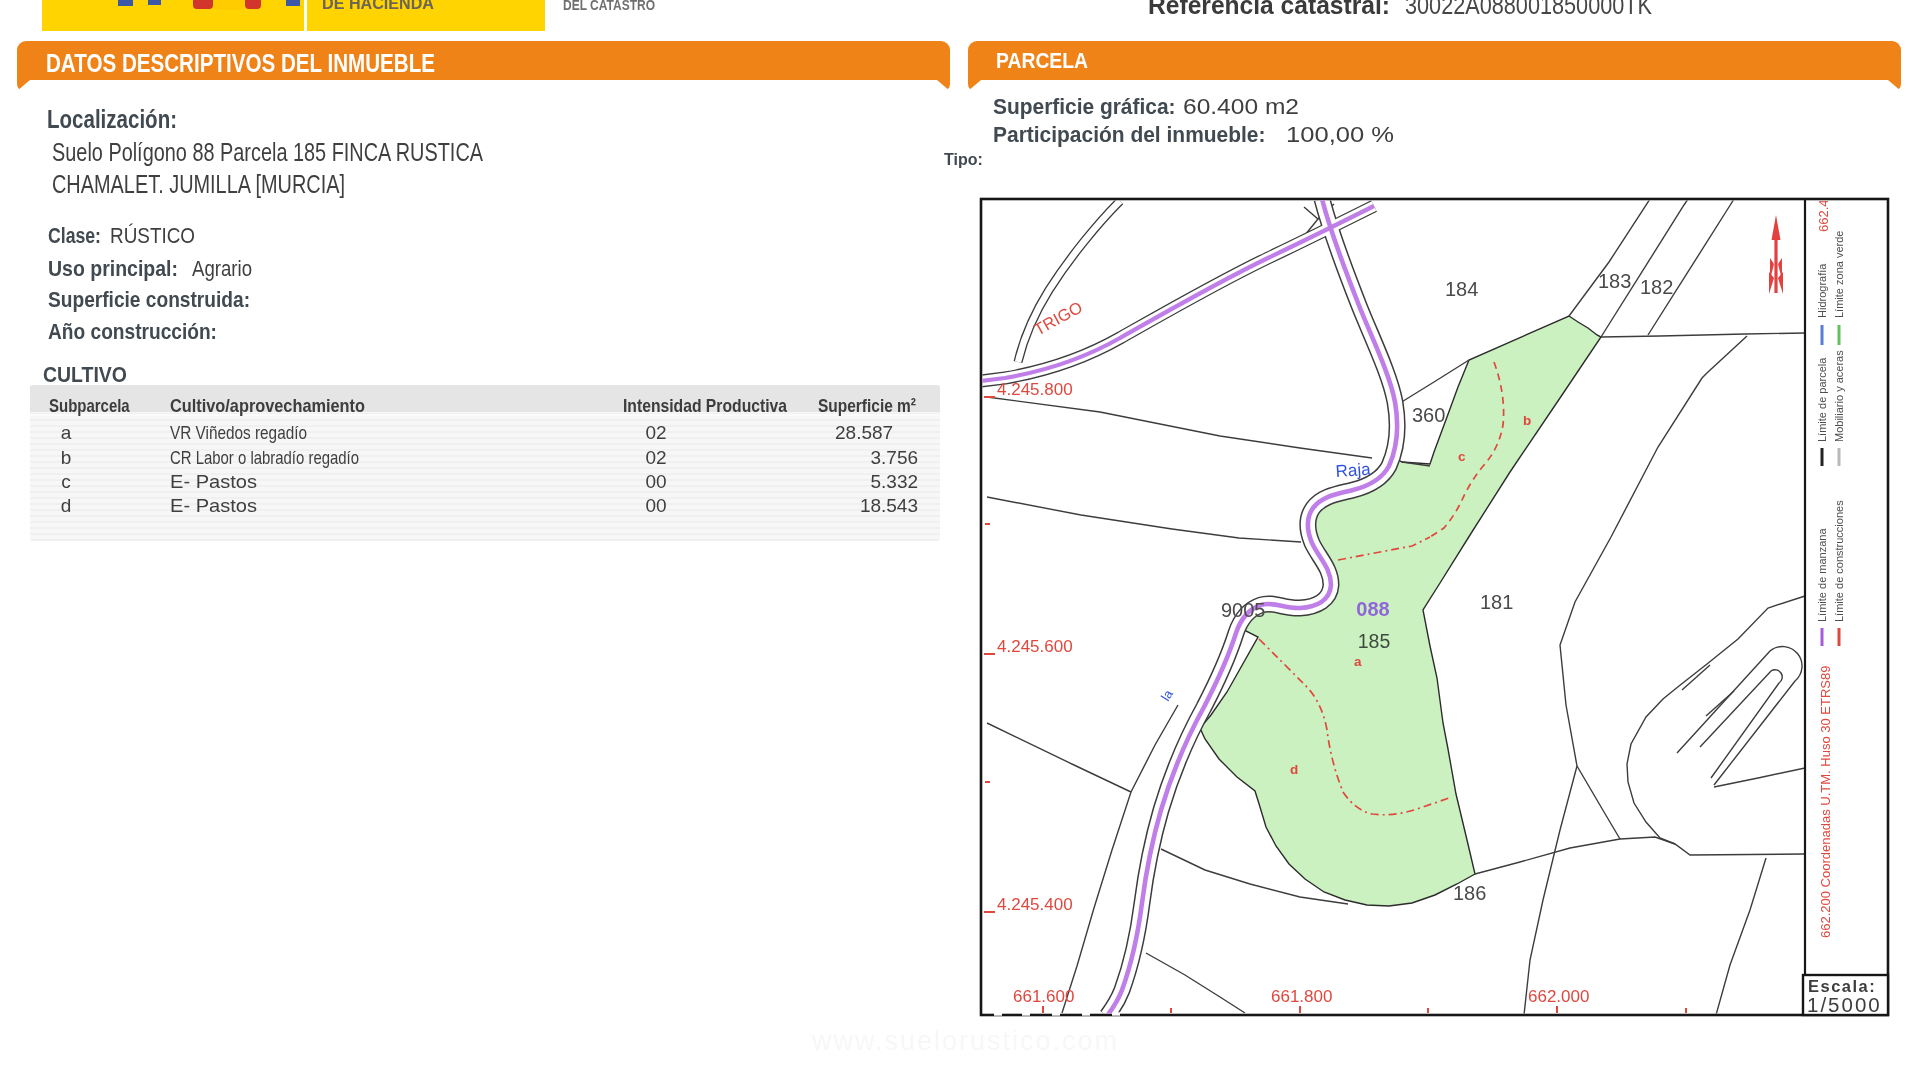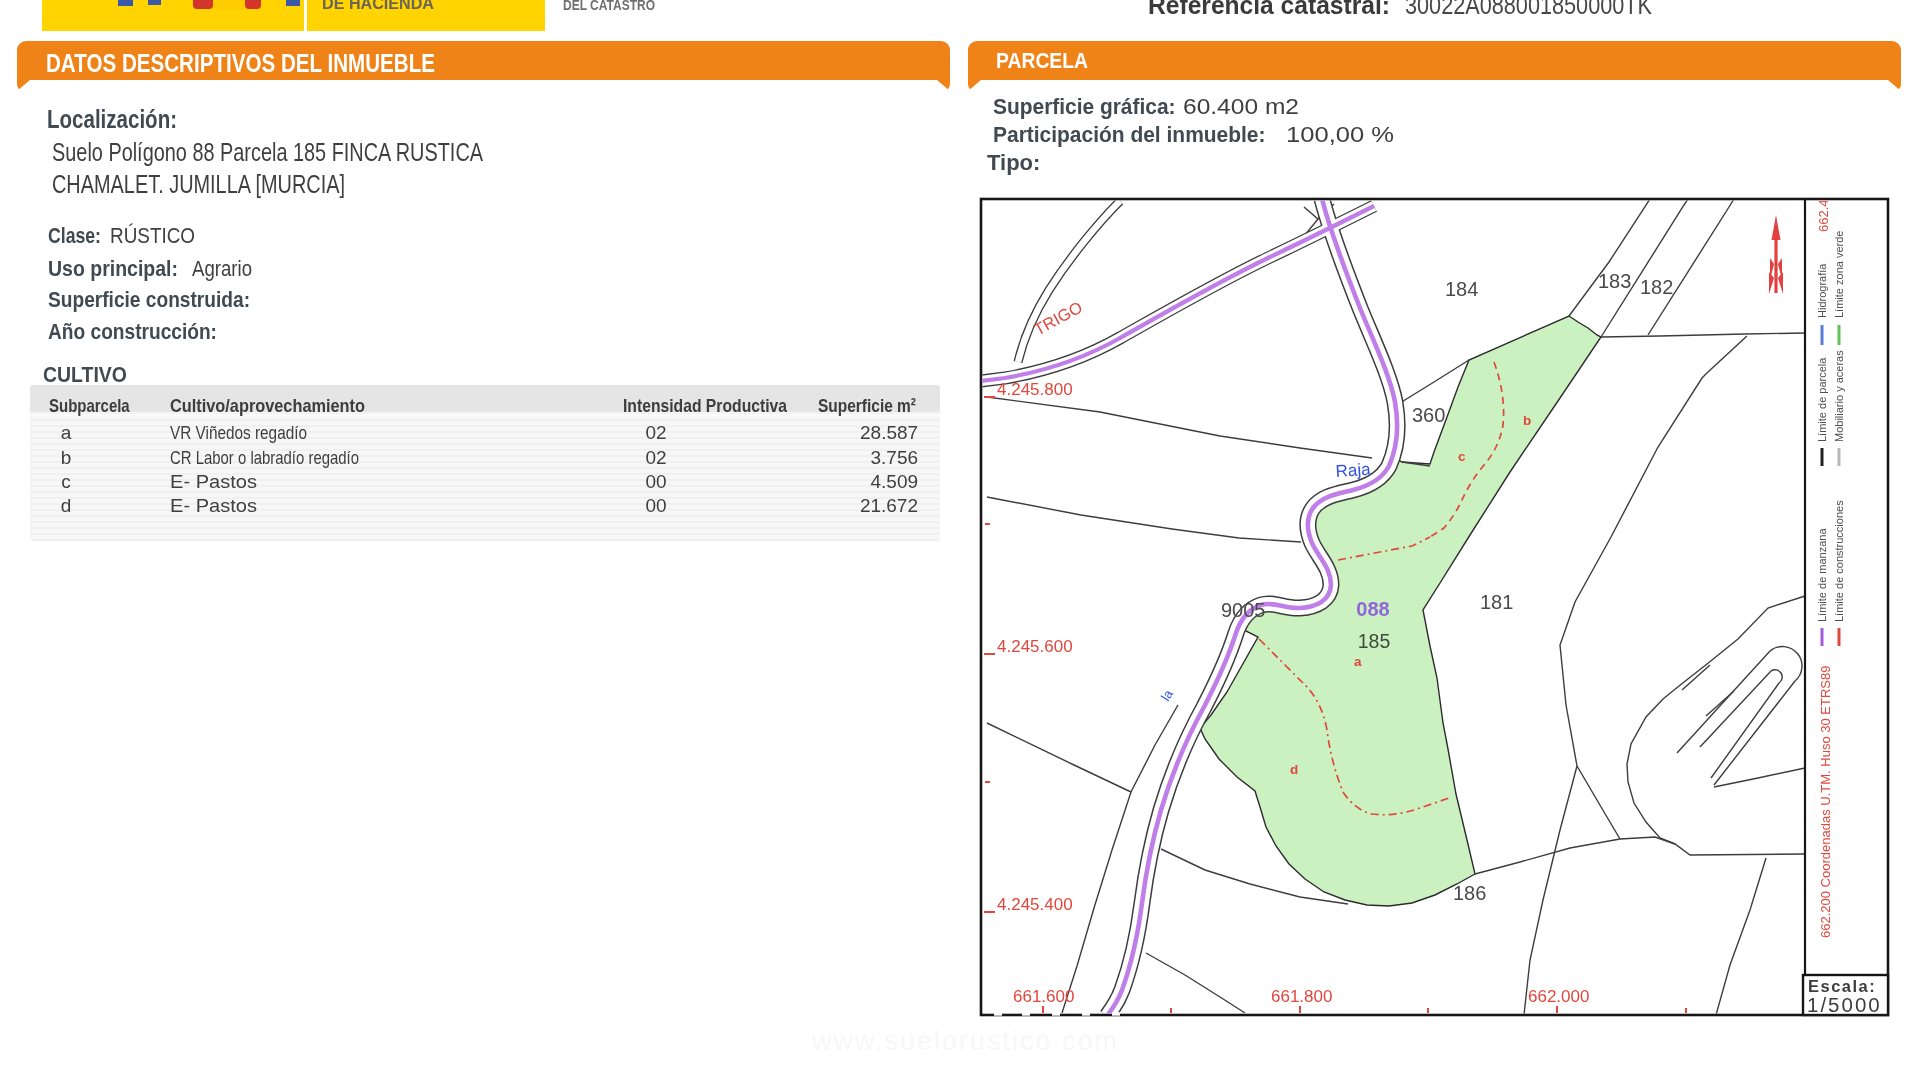--- a/index.html
+++ b/index.html
@@ -55,29 +55,29 @@
 <div style="position:absolute;line-height:1;font-size:19px;font-weight:normal;color:#3f3f3f;white-space:pre;left:61.2px;top:472.0px;">c</div>
 <div style="position:absolute;line-height:1;font-size:19px;font-weight:normal;color:#3f3f3f;white-space:pre;left:60.7px;top:496.3px;">d</div>
 <div style="position:absolute;line-height:1;font-size:19px;font-weight:normal;color:#3f3f3f;white-space:pre;left:170px;top:423.4px;transform:scaleX(0.8072);transform-origin:0 50%;">VR Viñedos regadío</div>
 <div style="position:absolute;line-height:1;font-size:19px;font-weight:normal;color:#3f3f3f;white-space:pre;left:170px;top:447.7px;transform:scaleX(0.7848);transform-origin:0 50%;">CR Labor o labradío regadío</div>
 <div style="position:absolute;line-height:1;font-size:19px;font-weight:normal;color:#3f3f3f;white-space:pre;left:170px;top:472.0px;transform:scaleX(1.0561);transform-origin:0 50%;">E- Pastos</div>
 <div style="position:absolute;line-height:1;font-size:19px;font-weight:normal;color:#3f3f3f;white-space:pre;left:170px;top:496.3px;transform:scaleX(1.0561);transform-origin:0 50%;">E- Pastos</div>
 <div style="position:absolute;line-height:1;font-size:19px;font-weight:normal;color:#3f3f3f;white-space:pre;left:645.4px;top:423.4px;">02</div>
 <div style="position:absolute;line-height:1;font-size:19px;font-weight:normal;color:#3f3f3f;white-space:pre;left:645.4px;top:447.7px;">02</div>
 <div style="position:absolute;line-height:1;font-size:19px;font-weight:normal;color:#3f3f3f;white-space:pre;left:645.4px;top:472.0px;">00</div>
 <div style="position:absolute;line-height:1;font-size:19px;font-weight:normal;color:#3f3f3f;white-space:pre;left:645.4px;top:496.3px;">00</div>
-<div style="position:absolute;line-height:1;font-size:19px;font-weight:normal;color:#3f3f3f;white-space:pre;left:860px;top:423.4px;">28.587</div>
+<div style="position:absolute;line-height:1;font-size:19px;font-weight:normal;color:#3f3f3f;white-space:pre;left:835px;top:423.4px;">28.587</div>
 <div style="position:absolute;line-height:1;font-size:19px;font-weight:normal;color:#3f3f3f;white-space:pre;left:870.5px;top:447.7px;">3.756</div>
-<div style="position:absolute;line-height:1;font-size:19px;font-weight:normal;color:#3f3f3f;white-space:pre;left:870.5px;top:472.0px;">4.509</div>
-<div style="position:absolute;line-height:1;font-size:19px;font-weight:normal;color:#3f3f3f;white-space:pre;left:859.9px;top:496.3px;">21.672</div>
+<div style="position:absolute;line-height:1;font-size:19px;font-weight:normal;color:#3f3f3f;white-space:pre;left:870.5px;top:472.0px;">5.332</div>
+<div style="position:absolute;line-height:1;font-size:19px;font-weight:normal;color:#3f3f3f;white-space:pre;left:859.9px;top:496.3px;">18.543</div>
 <div style="position:absolute;line-height:1;font-size:22px;font-weight:bold;color:#414951;white-space:pre;left:992.5px;top:95.5px;transform:scaleX(0.9508);transform-origin:0 50%;">Superficie gráfica:</div>
 <div style="position:absolute;line-height:1;font-size:22px;font-weight:normal;color:#3f3f3f;white-space:pre;left:1182.5px;top:95.5px;transform:scaleX(1.1157);transform-origin:0 50%;">60.400 m2</div>
 <div style="position:absolute;line-height:1;font-size:22px;font-weight:bold;color:#414951;white-space:pre;left:992.5px;top:124.0px;transform:scaleX(0.9525);transform-origin:0 50%;">Participación del inmueble:</div>
 <div style="position:absolute;line-height:1;font-size:22px;font-weight:normal;color:#3f3f3f;white-space:pre;left:1286px;top:124.0px;transform:scaleX(1.1617);transform-origin:0 50%;">100,00 %</div>
-<div style="position:absolute;line-height:1;font-size:22px;font-weight:bold;color:#414951;white-space:pre;left:987px;top:151.5px;">Tipo:</div>
+<div style="position:absolute;line-height:1;font-size:16px;font-weight:bold;color:#414951;white-space:pre;left:944px;top:151.5px;">Tipo:</div>
 
 <div class="abs" style="left:812px;top:1026px;font-size:27px;color:rgba(208,208,208,0.18);letter-spacing:2px;">www.suelorustico.com</div>
 <svg class="abs" style="left:0;top:0;" width="1920" height="1080" viewBox="0 0 1920 1080" font-family="Liberation Sans, sans-serif">
 <defs>
 <path id="river" d="M1322,199 C1330,230 1345,270 1360,308 C1372,338 1390,375 1395,402 C1399,425 1398,446 1389,466 C1382,479 1369,486 1353,490 C1337,494 1322,496 1313,508 C1306,518 1307,531 1312,543 C1319,558 1331,568 1331,585 C1330,600 1317,607 1300,608 C1285,609 1273,601 1261,605 C1249,609 1241,618 1236,633 C1230,652 1219,678 1204,707 C1188,736 1172,773 1161,810 C1152,841 1146,872 1142,903 C1138,934 1130,968 1122,990 C1117,1003 1113,1008 1107,1016"></path>
 <path id="trigo" d="M1374,206 C1350,218 1310,238 1268,258 C1220,281 1166,312 1120,338 C1083,359 1040,372 1005,378 L981,381"></path>
 <path id="fork" d="M1120,201 C1098,223 1070,257 1049,290 C1034,314 1023,341 1018,362"></path>
 </defs>
 <rect x="981" y="199" width="907" height="816" fill="#ffffff" stroke="#161616" stroke-width="2.6"></rect>
 <clipPath id="mapclip">

